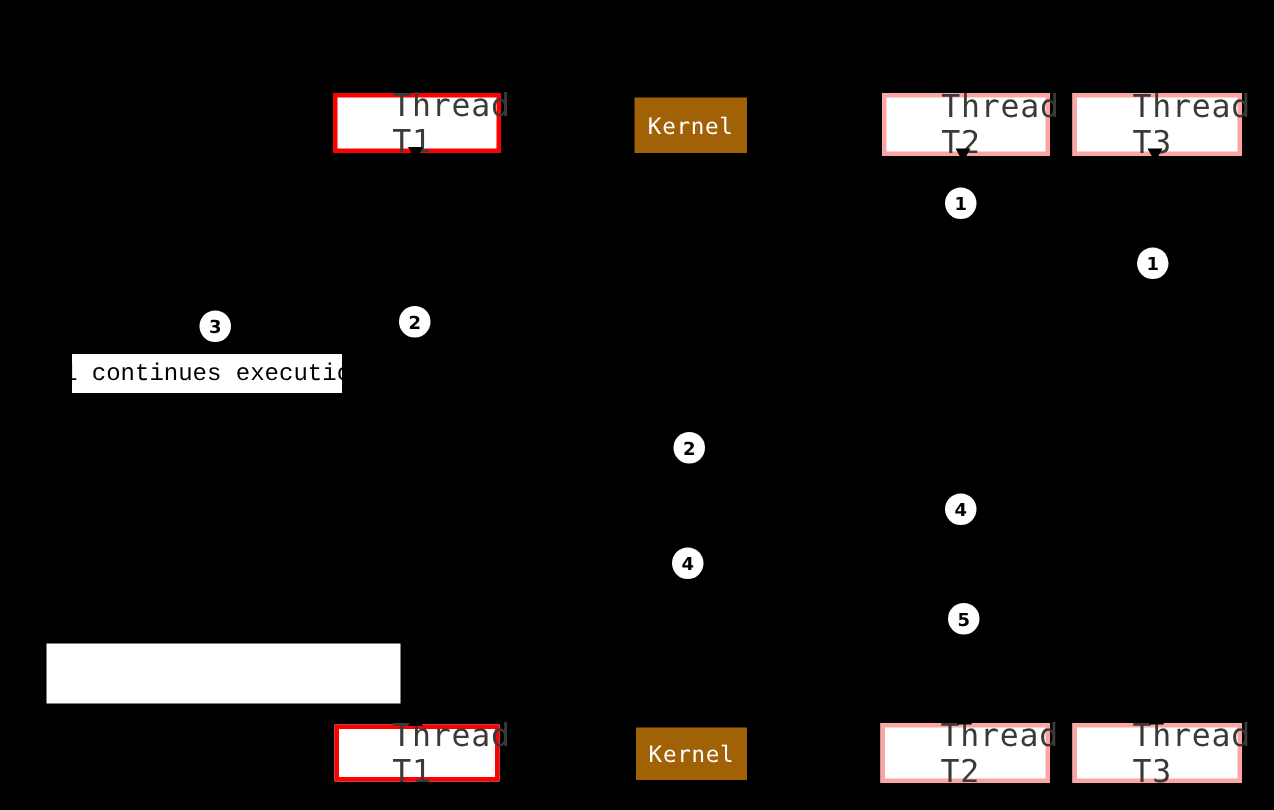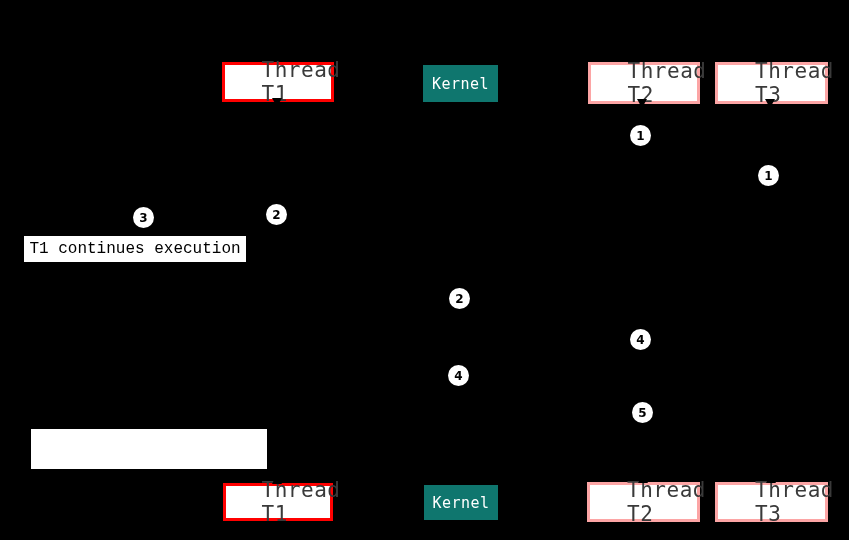--- a/index.html
+++ b/index.html
@@ -26,21 +26,21 @@
     letter-spacing: 0.5px;
     color: #3a3a3a;
     font-family: "DejaVu Sans Mono", monospace;
     padding-left: 46px;
   }
   .border-red  { border: 3px solid #ff0000; }
   .border-blue { border: 3px solid #fca5a5; }
   .kbox {
     position: absolute;
     box-sizing: border-box;
-    background: #0f766e;
+    background: #a16207;
     display: flex;
     align-items: center;
     justify-content: center;
     font-size: 15px;
     letter-spacing: 0.5px;
     color: #ffffff;
     font-family: "DejaVu Sans Mono", monospace;
   }
   .step {
     position: absolute;
@@ -102,21 +102,21 @@
   
   #s1-t2     { left: 630px; top: 125px; }
   #s1-t3     { left: 758px; top: 165px; }
   #s2-t1     { left: 266px; top: 204px; }
   #s3-t1     { left: 133px; top: 207px; }
   #s2-kernel { left: 449px; top: 288px; }
   #s4-t2     { left: 630px; top: 329px; }
   #s4-kernel { left: 448px; top: 365px; }
   #s5-t2     { left: 632px; top: 402px; }
   
-  #note-t1  { left: 24px; top: 236px; width: 222px; height: 26px; }
+  #note-t1  { left: 48px; top: 236px; width: 180px; height: 26px; }
   #blank    { left: 31px; top: 429px; width: 236px; height: 40px; }
   
   #n-t1-top { left: 272px; top: 98px; }
   #n-t2-top { left: 637px; top: 99px; }
   #n-t3-top { left: 765px; top: 99px; }
   #n-t1-bot { left: 272px; top: 475px; }
   #n-t2-bot { left: 638px; top: 474px; }
   #n-t3-bot { left: 766px; top: 474px; }
 </style>
 </head>

